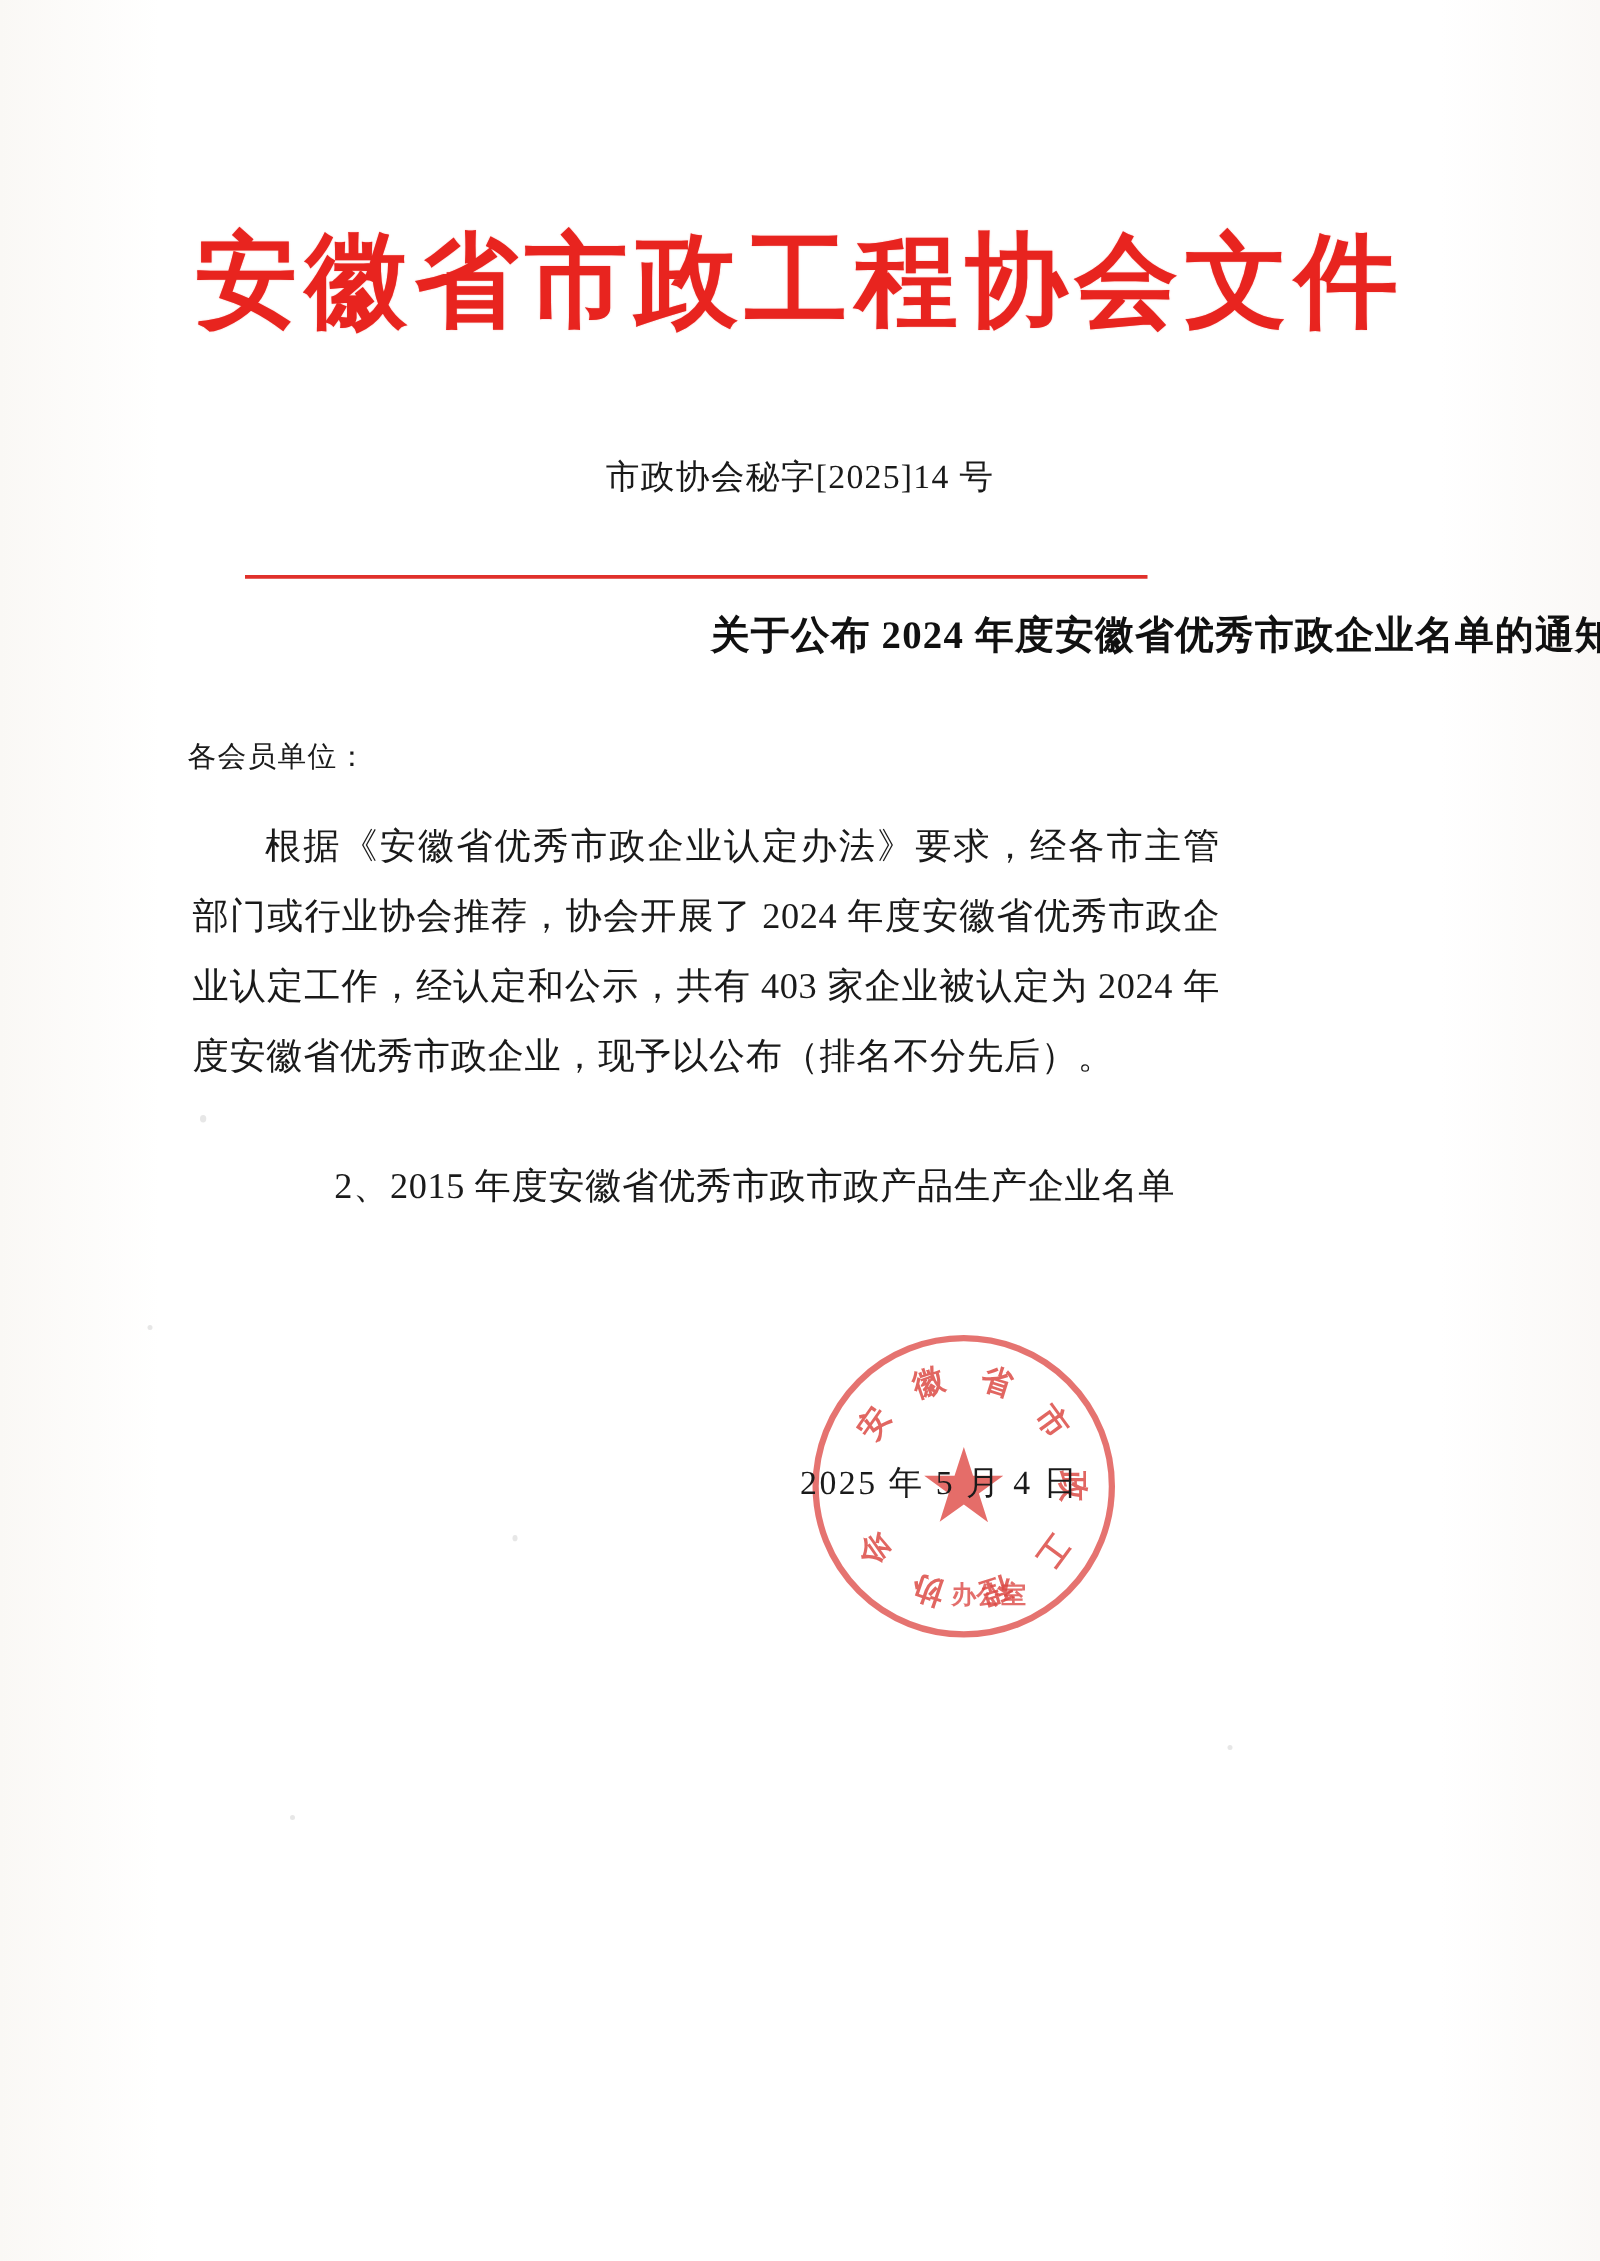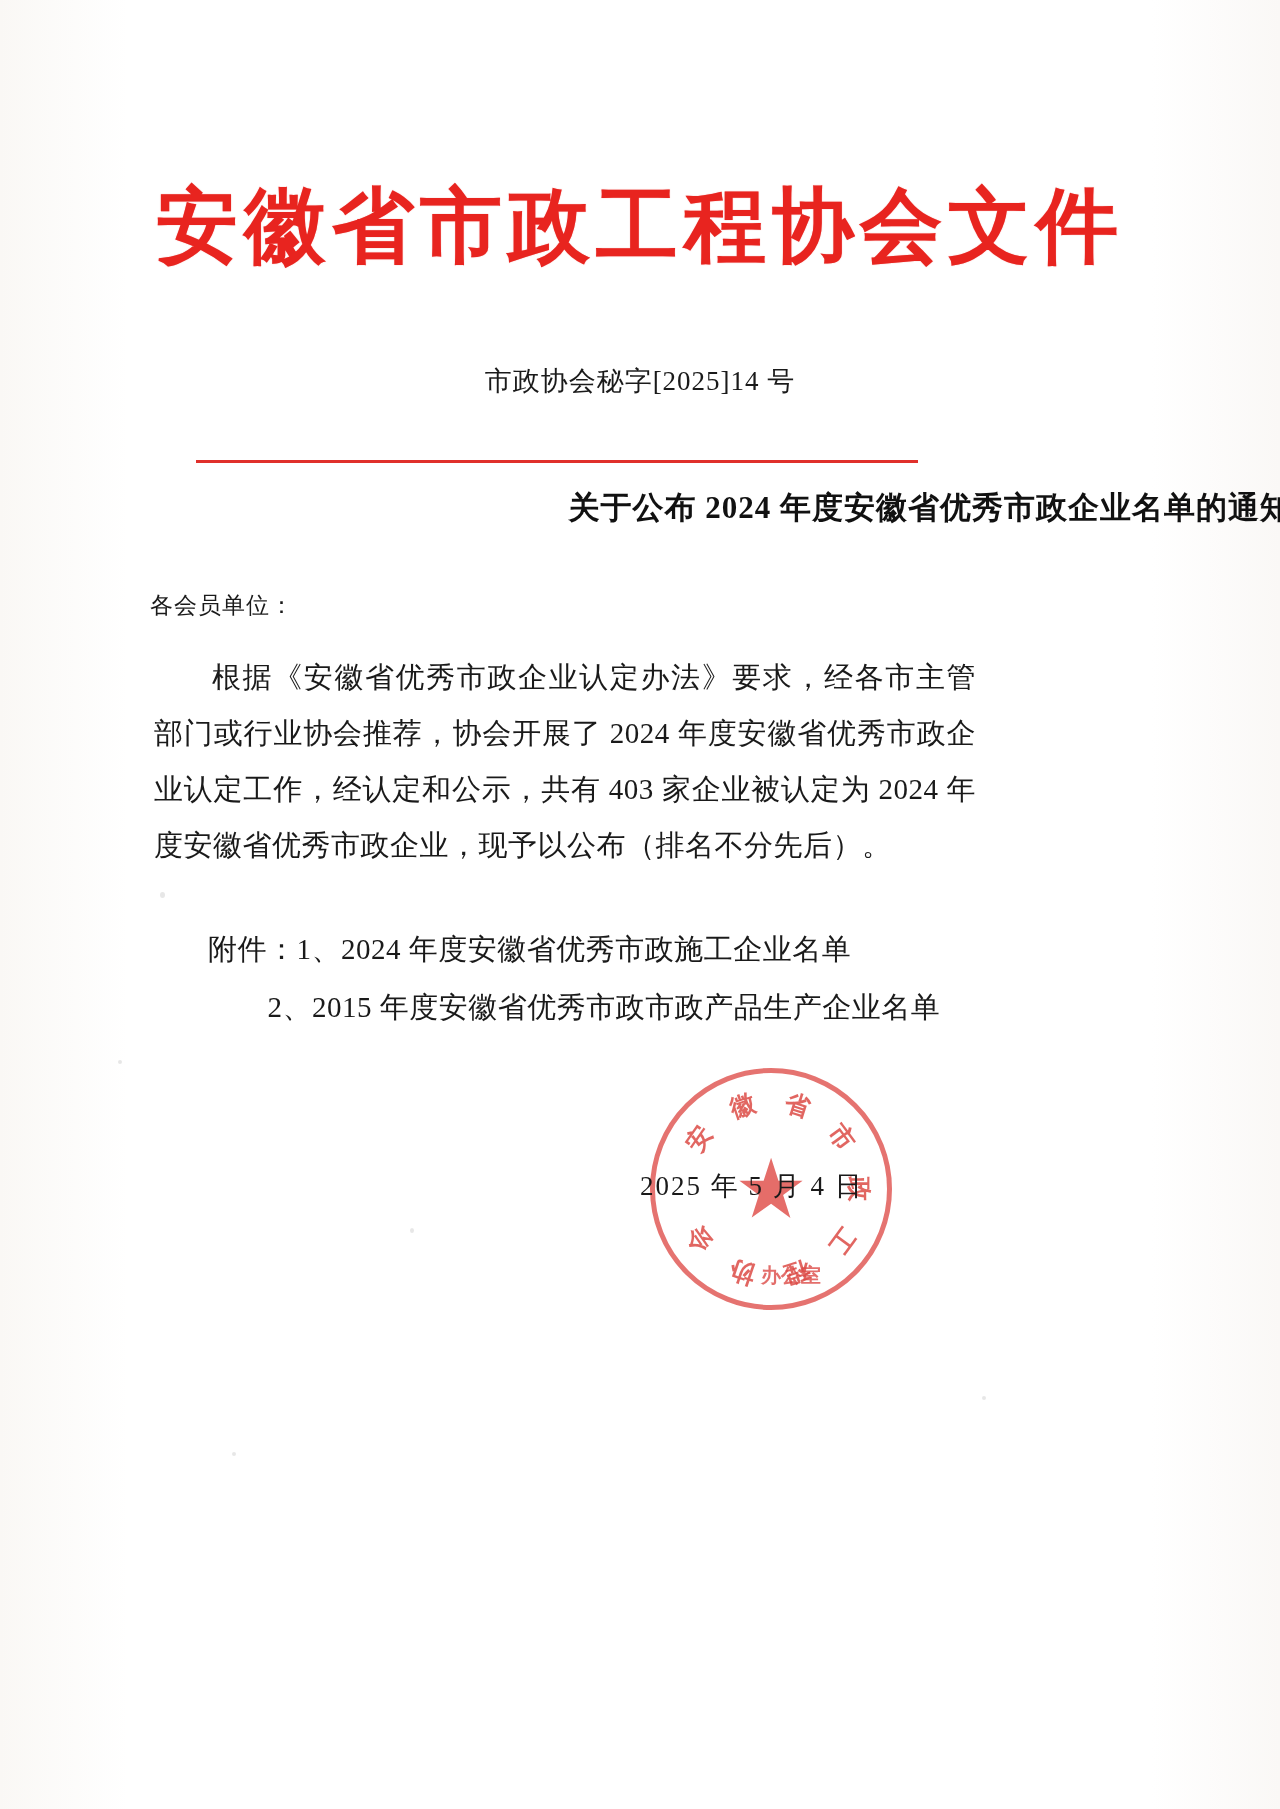--- a/index.html
+++ b/index.html
@@ -207,21 +207,20 @@
 
   <div class="doc-title">关于公布 2024 年度安徽省优秀市政企业名单的通知</div>
 
   <div class="salutation">各会员单位：</div>
 
   <div class="body-text">
     <p>根据《安徽省优秀市政企业认定办法》要求，经各市主管部门或行业协会推荐，协会开展了 2024 年度安徽省优秀市政企业认定工作，经认定和公示，共有 403 家企业被认定为 2024 年度安徽省优秀市政企业，现予以公布（排名不分先后）。</p>
   </div>
 
   <div class="attachments">
-    <div class="att-line">附件：1、2024 年度安徽省优秀市政施工企业名单</div>
     <div class="att-line indent2">2、2015 年度安徽省优秀市政市政产品生产企业名单</div>
   </div>
 
   <div class="seal">
     <div class="seal-star">★</div>
     <div class="seal-text">
         <span class="seal-char" style="transform: translate(-72.0854px, -50.4747px) rotate(-55deg) translate(-50%, -50%);">安</span>
         <span class="seal-char" style="transform: translate(-28.2867px, -83.3299px) rotate(-18.75deg) translate(-50%, -50%);">徽</span>
         <span class="seal-char" style="transform: translate(26.4621px, -83.9271px) rotate(17.5deg) translate(-50%, -50%);">省</span>
         <span class="seal-char" style="transform: translate(70.9671px, -52.0352px) rotate(53.75deg) translate(-50%, -50%);">市</span>

